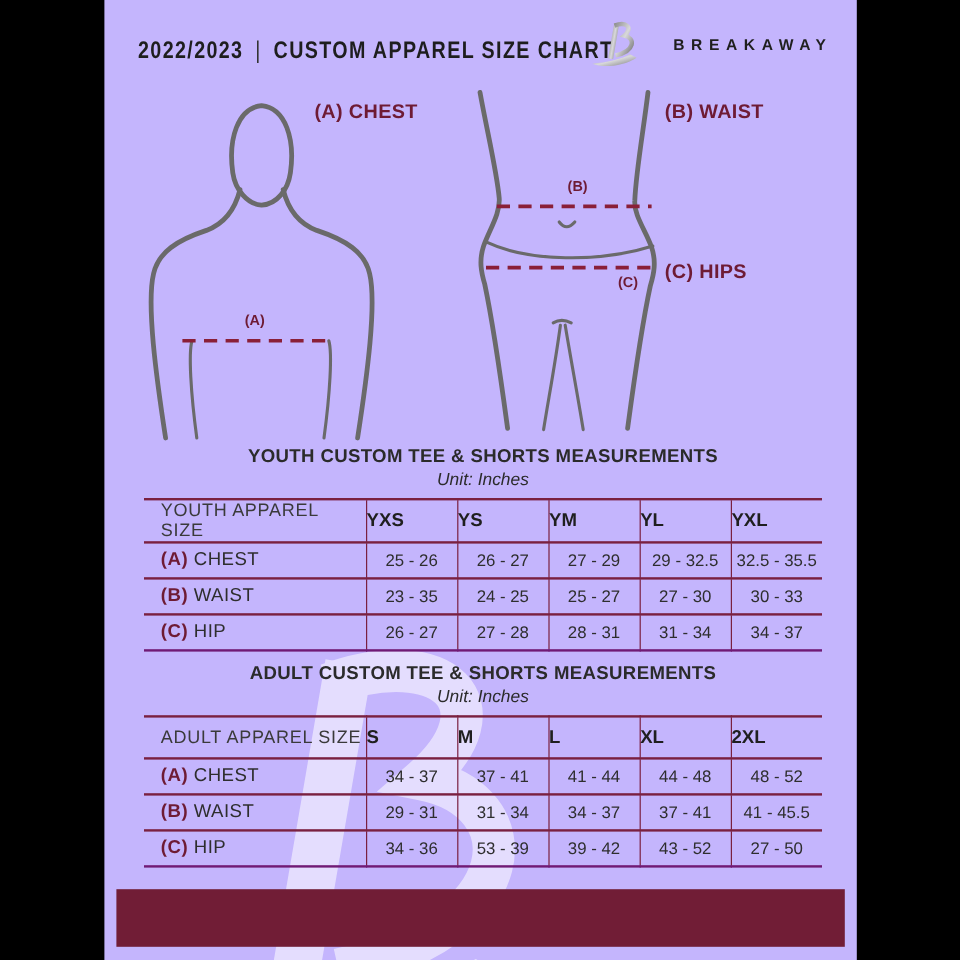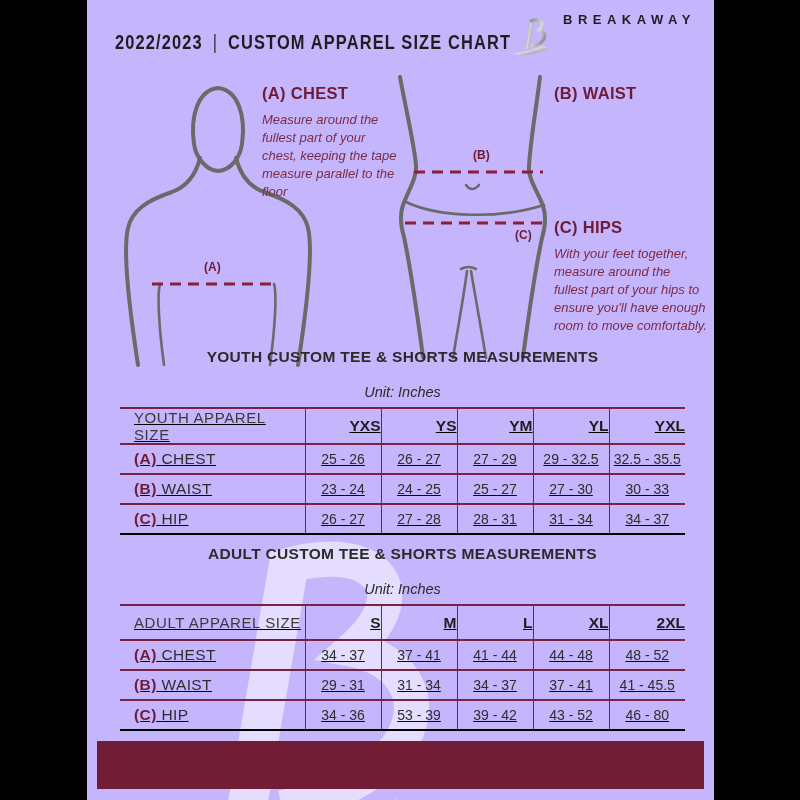--- a/index.html
+++ b/index.html
@@ -4,21 +4,21 @@
 <style>
   html,body{margin:0;padding:0;background:#000;}
   .canvas{position:relative;width:800px;height:800px;background:#000;overflow:hidden;
           font-family:"Liberation Sans",sans-serif;}
   .page{position:absolute;left:87px;top:0;width:627px;height:800px;background:#c4b5fd;overflow:hidden;}
 
   
   .header-title{position:absolute;left:28px;top:31px;font-size:20px;font-weight:700;color:#1e1e1e;
     letter-spacing:1.4px;transform:scaleX(.82);transform-origin:left top;white-space:nowrap;}
   .header-title .divider{font-weight:400;margin:0 12px;color:#333;}
-  .brand{position:absolute;left:421px;top:12px;display:flex;align-items:flex-start;gap:9px;}
+  .brand{position:absolute;left:403px;top:12px;display:flex;align-items:center;gap:25px;}
   .brand-name{font-size:13px;font-weight:700;letter-spacing:5.5px;color:#1f1f1f;}
 
   
   svg.fig{position:absolute;}
   .fig-torso{left:23px;top:78px;}
   .fig-waist{left:303px;top:75px;}
   .body-line{fill:none;stroke:#6a6a6a;stroke-width:4;stroke-linecap:round;}
   .body-thin{fill:none;stroke:#6a6a6a;stroke-width:2.6;stroke-linecap:round;}
   .dash{fill:none;stroke:#8a1f38;stroke-width:3;stroke-dasharray:11 7;stroke-linecap:butt;}
   .marker{position:absolute;font-size:12px;font-weight:800;color:#6e1b34;z-index:2;}
@@ -27,31 +27,31 @@
   .marker-c{left:428px;top:228px;}
 
   .inst{position:absolute;z-index:2;}
   .inst h3{margin:0 0 8px;font-size:16.5px;font-weight:800;color:#6e1b34;letter-spacing:.3px;}
   .inst p{margin:0;font-style:italic;font-size:13px;line-height:1.38;color:#7d2b44;}
   .inst-a{left:175px;top:84px;width:140px;}
   .inst-b{left:467px;top:84px;width:153px;}
   .inst-c{left:467px;top:218px;width:153px;}
 
   
-  .tables{position:absolute;left:33px;top:348px;width:565px;z-index:2;}
+  .tables{position:absolute;left:33px;top:372px;width:565px;z-index:2;}
   .tbl-title{text-align:center;font-size:15.5px;font-weight:700;color:#2b2b2b;letter-spacing:.3px;}
-  .tbl-unit{text-align:center;font-style:italic;font-size:14.5px;color:#2b2b2b;margin-top:18px;}
+  .tbl-unit{text-align:center;font-style:italic;font-size:14.5px;color:#2b2b2b;margin-top:2px;}
   .adult-gap{margin-top:10px;text-align:center;}
   table{border-collapse:collapse;width:565px;margin-top:7px;table-layout:fixed;
-        border-top:2px solid #7a2040;border-bottom:2px solid #000000;background:transparent;text-decoration:underline;}
+        border-top:2px solid #7a2040;border-bottom:2px solid #701a75;background:transparent;}
   thead tr{height:35px;}
   tbody tr{height:30px;border-top:2px solid #7a2040;}
   th,td{border-left:1.5px solid #7a2040;padding:0;}
   th:first-child,td:first-child{border-left:none;}
-  th.size-col{font-weight:700;font-size:15.5px;color:#1f1f1f;text-align:right;}
+  th.size-col{font-weight:700;font-size:15.5px;color:#1f1f1f;text-align:left;}
   th.label-col{font-weight:400;font-size:15px;text-align:left;padding-left:14px;
                letter-spacing:.6px;color:#3a3a3a;}
   td{text-align:center;font-size:14px;color:#2e2e2e;}
   td.row-label{text-align:left;padding-left:14px;font-size:15.5px;letter-spacing:.4px;}
   .key{color:#6e1b34;font-weight:800;}
   .lbl{color:#2e2e2e;font-weight:400;}
 
   
   .watermark{position:absolute;left:-25px;top:500px;z-index:1;opacity:.55;}
   .watermark .wm{stroke:#ffffff;fill:none;}
@@ -103,28 +103,26 @@
       <path class="body-thin" d="M77,196 C73,226 67,258 63,283"></path>
       <path class="body-thin" d="M81,196 C86,226 92,258 96,283"></path>
     </svg>
 
     <div class="marker marker-a">(A)</div>
     <div class="marker marker-b">(B)</div>
     <div class="marker marker-c">(C)</div>
 
     <div class="inst inst-a">
       <h3><span>(A)</span> <span>CHEST</span></h3>
-      <p>Measure around the fullest part of your chest, keeping the tape measure parallel to the floor</p>
     </div>
     <div class="inst inst-b">
       <h3><span>(B)</span> <span>WAIST</span></h3>
     </div>
     <div class="inst inst-c">
       <h3><span>(C)</span> <span>HIPS</span></h3>
-      <p>With your feet together, measure around the fullest part of your hips to ensure you'll have enough room to move comfortably.</p>
     </div>
 
     <div class="tables">
 
       <div class="tbl-title">YOUTH CUSTOM TEE &amp; SHORTS MEASUREMENTS</div>
       <div class="tbl-unit">Unit: Inches</div>
       <table>
         <colgroup>
             <col style="width:185px">
             <col style="width:76px">
@@ -147,21 +145,21 @@
           <tr>
             <td class="row-label"><span class="key">(A)</span> <span class="lbl">CHEST</span></td>
             <td>25 - 26</td>
             <td>26 - 27</td>
             <td>27 - 29</td>
             <td>29 - 32.5</td>
             <td>32.5 - 35.5</td>
           </tr>
           <tr>
             <td class="row-label"><span class="key">(B)</span> <span class="lbl">WAIST</span></td>
-            <td>23 - 24</td>
+            <td>23 - 35</td>
             <td>24 - 25</td>
             <td>25 - 27</td>
             <td>27 - 30</td>
             <td>30 - 33</td>
           </tr>
           <tr>
             <td class="row-label"><span class="key">(C)</span> <span class="lbl">HIP</span></td>
             <td>26 - 27</td>
             <td>27 - 28</td>
             <td>28 - 31</td>
@@ -208,21 +206,21 @@
             <td>34 - 37</td>
             <td>37 - 41</td>
             <td>41 - 45.5</td>
           </tr>
           <tr>
             <td class="row-label"><span class="key">(C)</span> <span class="lbl">HIP</span></td>
             <td>34 - 36</td>
             <td>53 - 39</td>
             <td>39 - 42</td>
             <td>43 - 52</td>
-            <td>46 - 80</td>
+            <td>27 - 50</td>
           </tr>
         </tbody>
       </table>
     </div>
 
     <svg class="watermark" width="440" height="440" viewBox="0 0 100 100">
       <path class="wm" d="M52,12 L41,76" stroke-width="9"></path>
       <path class="wm" d="M48,16 C70,8 82,20 66,34 C86,38 86,62 50,70" stroke-width="8"></path>
       <path class="wmfill" d="M88,74 C64,90 26,93 8,85 C32,83 60,77 76,68 Z"></path>
     </svg>

